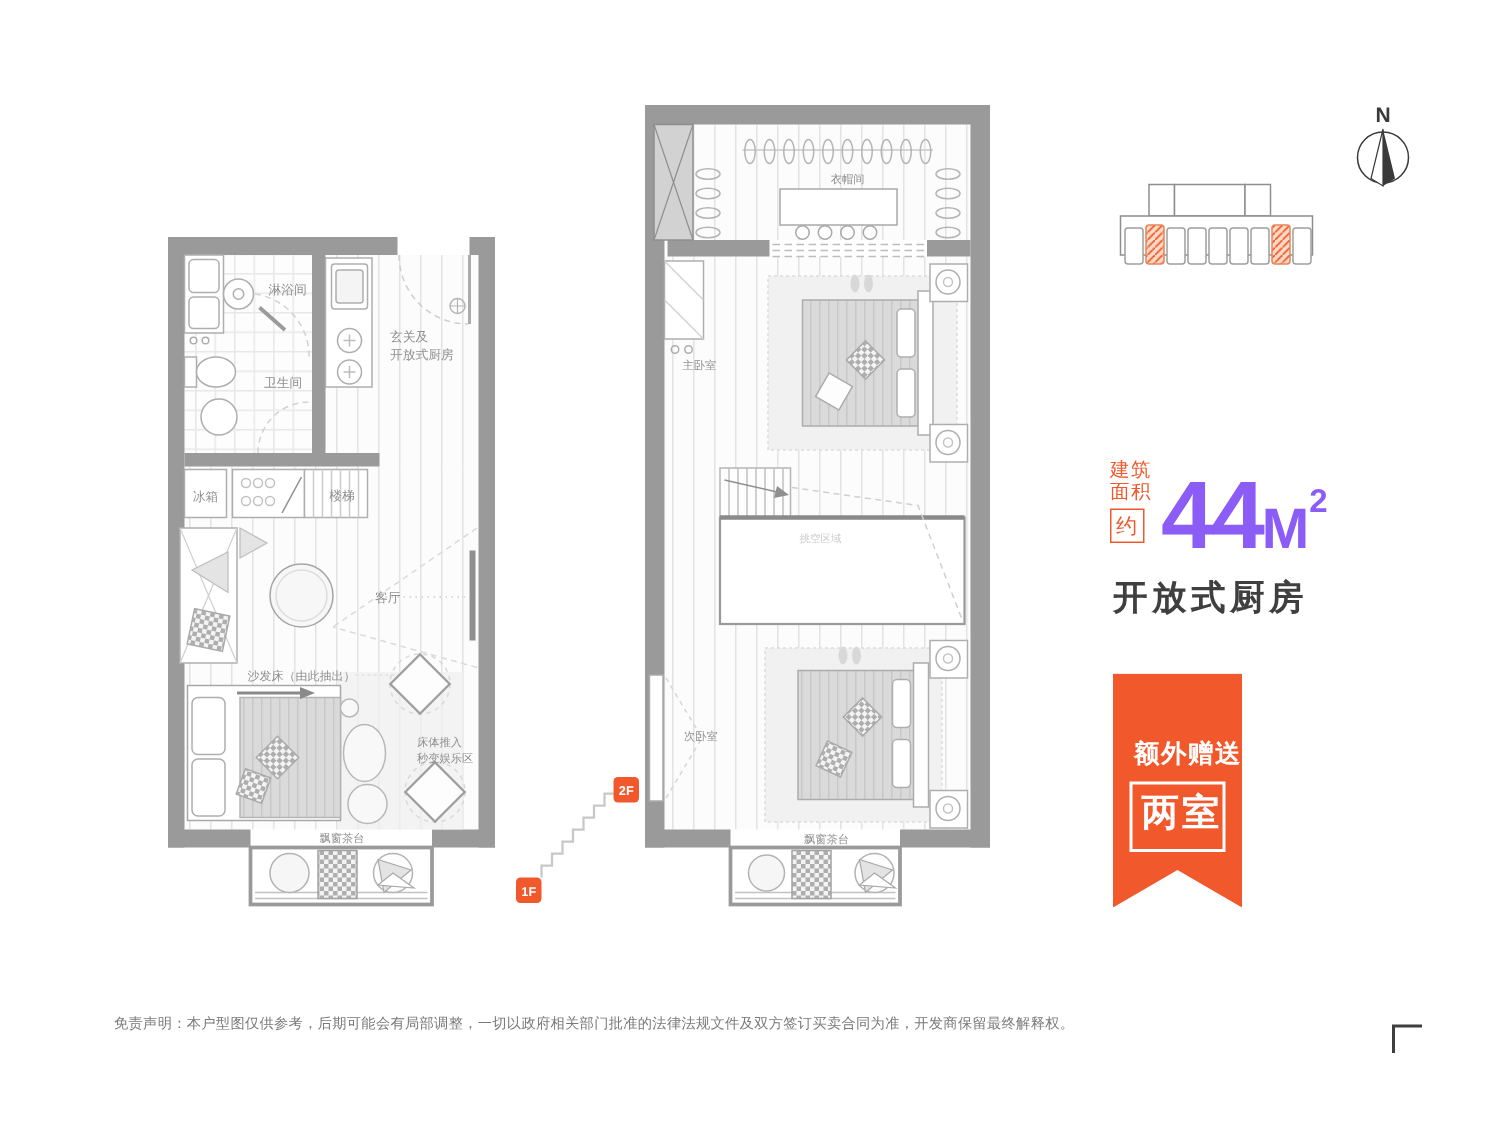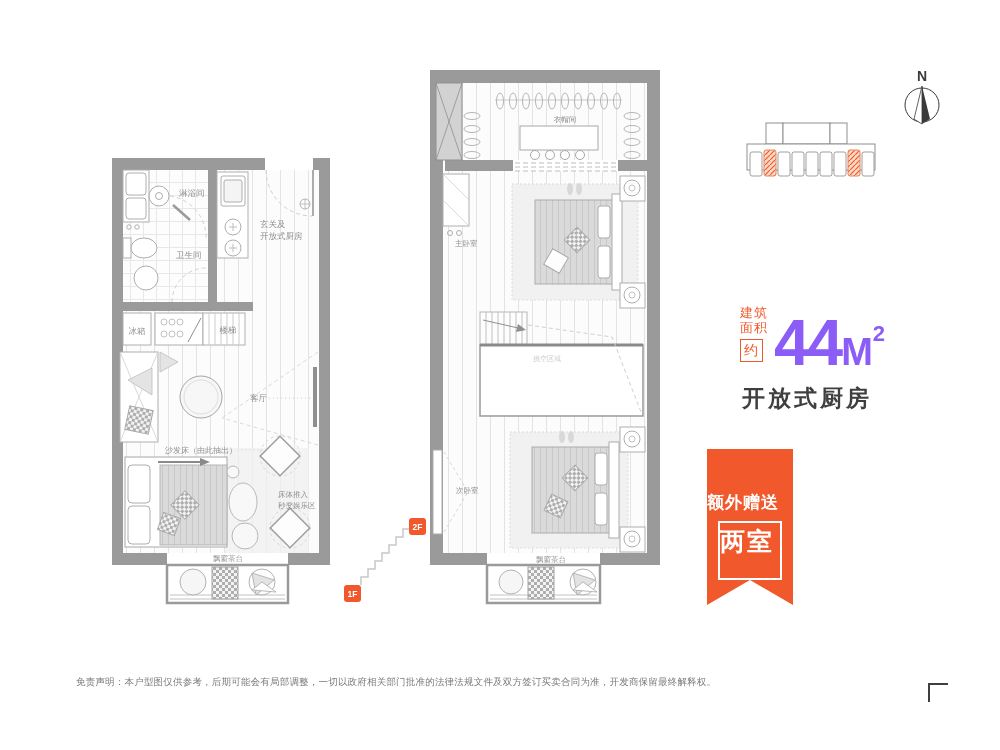--- a/index.html
+++ b/index.html
@@ -19,26 +19,26 @@
   .area-row{left:740px;top:305px;display:flex;align-items:flex-start;}
   .area-mini{color:#f1582b;font-size:13px;font-weight:normal;line-height:15px;
              letter-spacing:1px;}
   .approx-box{border:1px solid #f1582b;width:21px;height:21px;margin-top:4px;
               display:flex;align-items:center;justify-content:center;font-size:14px;}
   .area-big{color:#8b5cf6;font-weight:bold;font-size:64px;line-height:58px;
             margin-left:6px;letter-spacing:-2px;}
   .area-unit{font-size:38px;letter-spacing:0;}
   .area-sup{font-size:22px;vertical-align:24px;letter-spacing:0;}
   .layout-line{left:742px;top:383px;font-size:23px;font-weight:bold;letter-spacing:3px;}
-  .ribbon{left:707px;top:449px;width:86px;height:156px;background:#f1582b;
+  .ribbon{left:742px;top:449px;width:86px;height:156px;background:#f1582b;
           clip-path:polygon(0 0,100% 0,100% 100%,50% 84%,0 100%);
-          color:#fff;text-align:left;}
+          color:#fff;text-align:right;}
   .ribbon-l1{margin-top:42px;font-size:17px;font-weight:bold;letter-spacing:1px;}
   .ribbon-box{width:60px;margin:7px auto 0;border:2.5px solid #fff;
-              font-size:25px;font-weight:bold;letter-spacing:2px;padding:2px 0 20px;}
+              font-size:25px;font-weight:bold;letter-spacing:2px;padding:2px 0 8px;}
   .disclaimer{left:76px;top:676px;font-size:9.5px;color:#7a7a7a;letter-spacing:0.2px;}
 </style>
 </head>
 <body>
 
 <div id="stage">
 <svg width="1000" height="750" viewBox="0 0 1000 750">
   <defs>
     <pattern id="planks" width="14" height="14" patternUnits="userSpaceOnUse">
       <rect width="14" height="14" fill="#fcfcfc"></rect>

